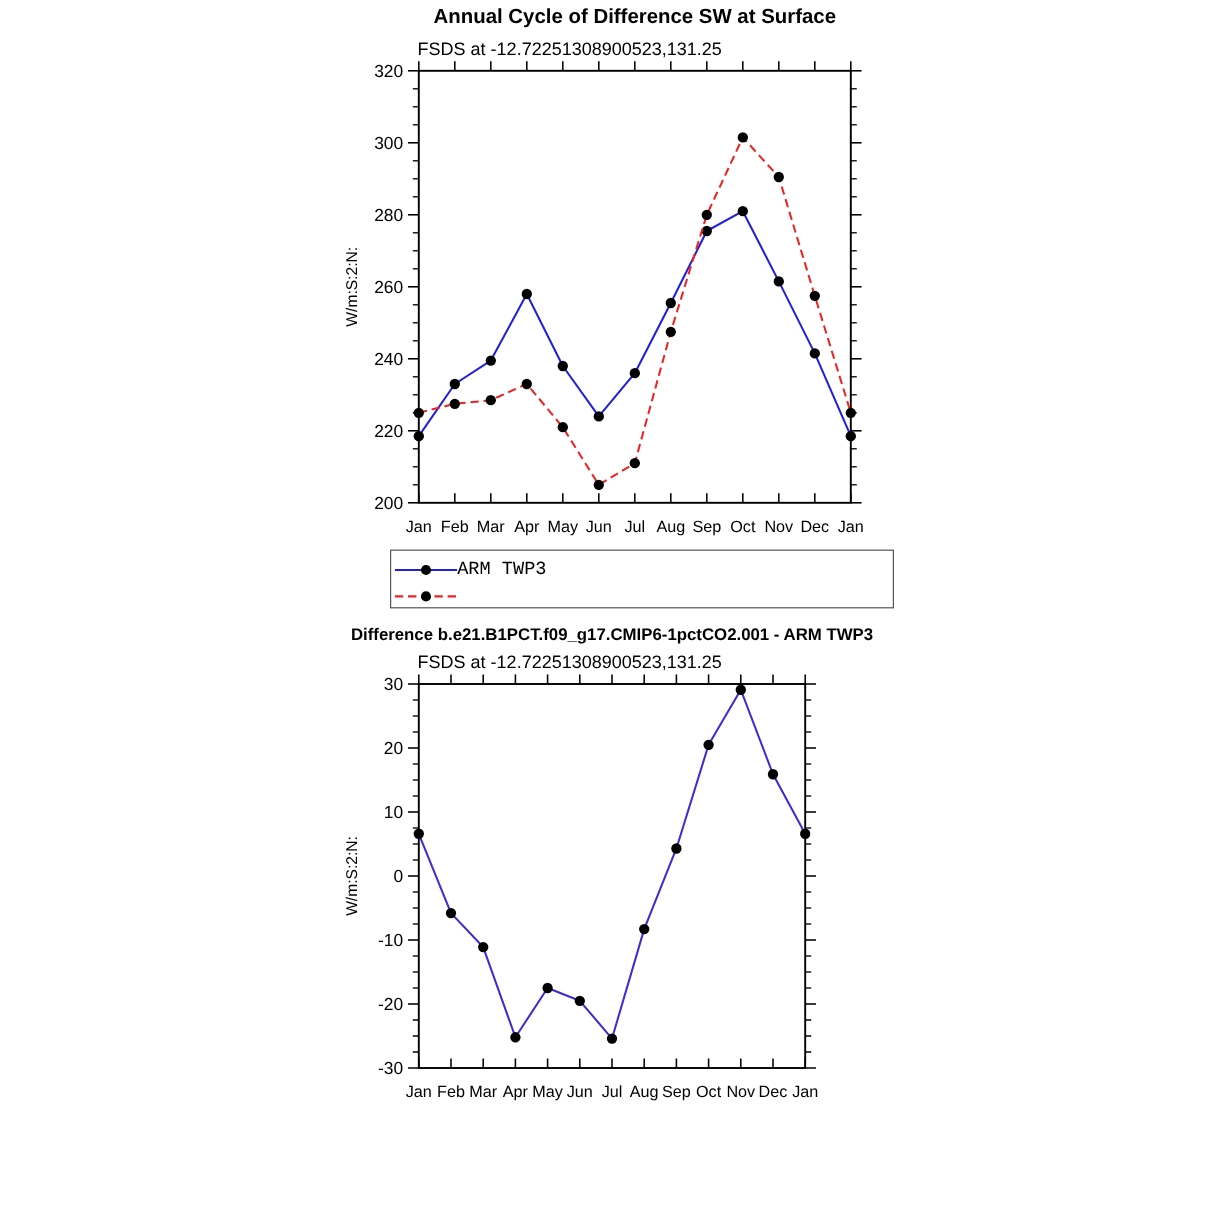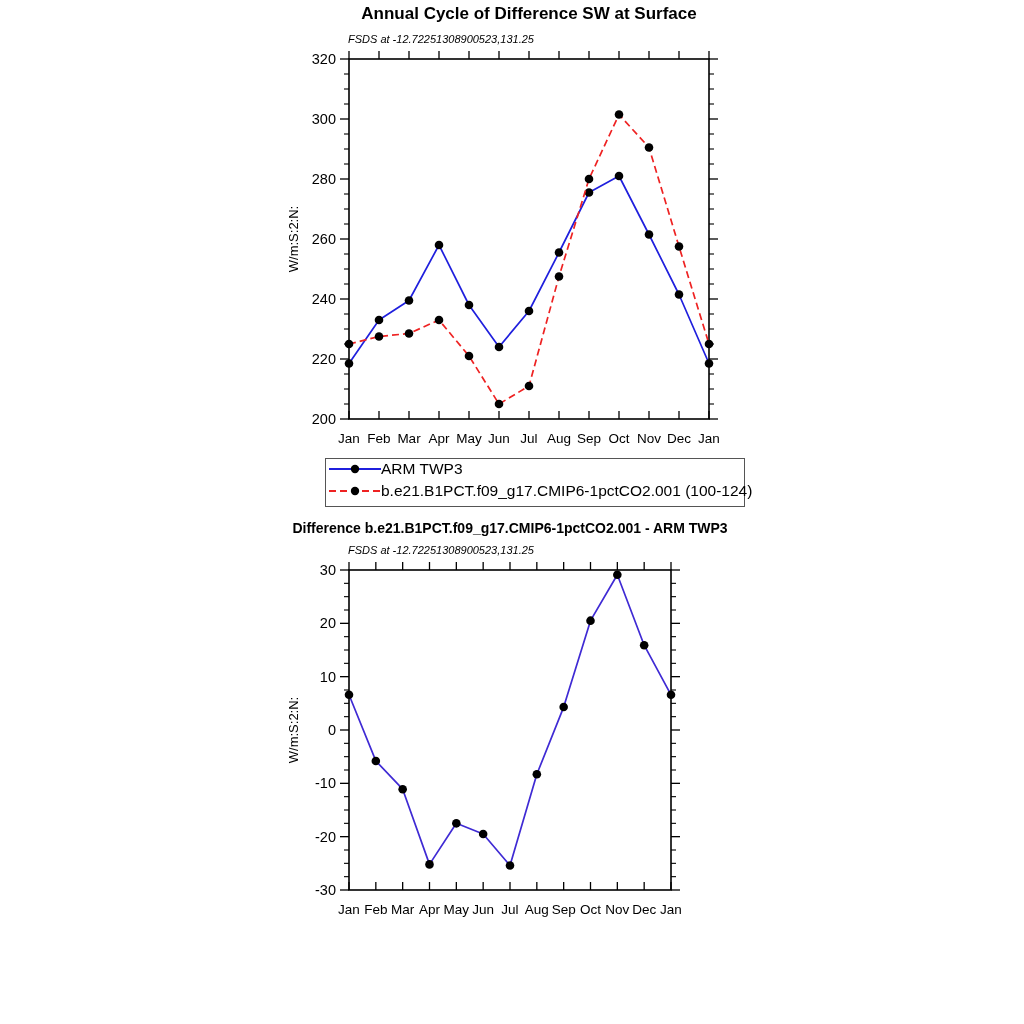--- a/index.html
+++ b/index.html
@@ -5,31 +5,31 @@
   html,body{margin:0;padding:0;}
   body{
     width:1024px;height:1024px;position:relative;background:#ffffff;
     font-family:"Liberation Sans","DejaVu Sans",sans-serif;color:#000;
     overflow:hidden;
   }
   #plot-svg{position:absolute;left:0;top:0;}
   .ctitle{position:absolute;transform:translateX(-50%);white-space:nowrap;font-weight:bold;}
   #title1{left:529px;top:4px;font-size:17px;}
   #title2{left:510px;top:520px;font-size:14px;}
-  .csub{position:absolute;font-size:11px;white-space:nowrap;font-style:italic;}
+  .csub{position:absolute;font-size:15px;white-space:nowrap;}
   #subtitle1{left:348px;top:33px;}
   #subtitle2{left:348px;top:544px;}
   .ylabel{position:absolute;white-space:nowrap;font-size:13px;
     transform:translate(-50%,-50%) rotate(-90deg);}
   #ylabel1{left:293px;top:239px;}
   #ylabel2{left:293px;top:730px;}
   #legend{position:absolute;left:325px;top:458px;width:420px;height:49px;
     border:1.5px solid #555;background:#fff;box-sizing:border-box;
     display:flex;flex-direction:column;justify-content:center;padding-left:3px;}
-  .leg-row{display:flex;align-items:flex-start;height:22px;}
+  .leg-row{display:flex;align-items:flex-end;height:22px;font-family:Liberation Mono, monospace;}
   .leg-sample{width:52px;height:16px;flex:none;}
   .leg-label{font-size:15.5px;line-height:1;white-space:nowrap;}
 </style>
 </head>
 <body>
 
 <svg id="plot-svg" width="1024" height="1024">
     <rect x="349" y="59" width="360" height="360" fill="none" stroke="#000000" stroke-width="1.6"></rect>
     <line x1="349" y1="59" x2="349" y2="51" stroke="#000000" stroke-width="1.3"></line>
     <line x1="349" y1="419" x2="349" y2="411" stroke="#000000" stroke-width="1.3"></line>
@@ -278,19 +278,18 @@
       <line x1="0" y1="8" x2="52" y2="8" stroke-width="1.8" stroke="#1f1fdd"></line>
       <circle cx="26" cy="8" r="4.2" fill="#000000"></circle>
     </svg>
     <div class="leg-label">ARM TWP3</div>
   </div>
   <div class="leg-row">
     <svg class="leg-sample" viewBox="0 0 52 16">
       <line x1="0" y1="8" x2="52" y2="8" stroke-width="1.8" stroke-dasharray="7 4" stroke="#ee2222"></line>
       <circle cx="26" cy="8" r="4.2" fill="#000000"></circle>
     </svg>
-    <div class="leg-label">b.e21.B1PCT.f09_g17.CMIP6-1pctCO2.001 (100-124)</div>
   </div>
 </div>
 
 <div class="ctitle" id="title2">Difference b.e21.B1PCT.f09_g17.CMIP6-1pctCO2.001 - ARM TWP3</div>
 <div class="csub" id="subtitle2">FSDS at -12.72251308900523,131.25</div>
 <div class="ylabel" id="ylabel2">W/m:S:2:N:</div>
 
 </body></html>

